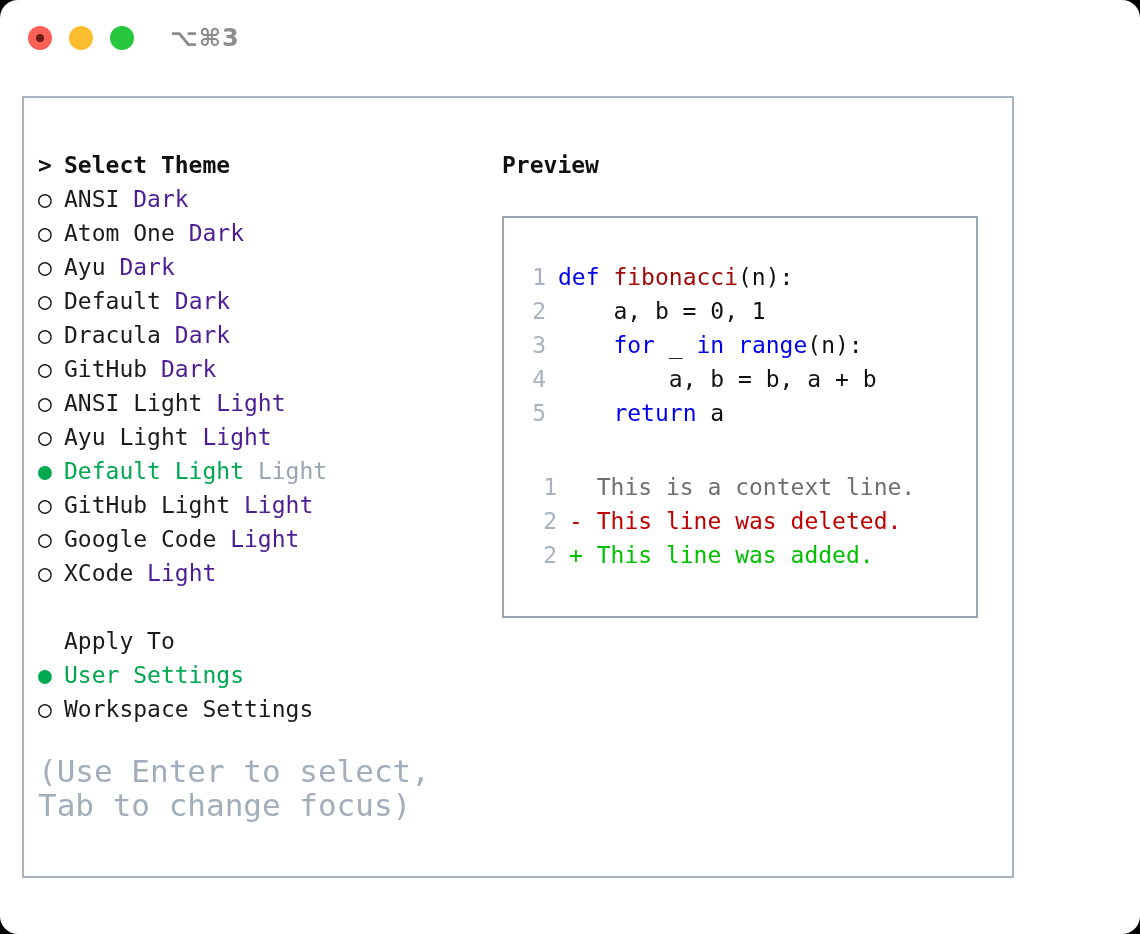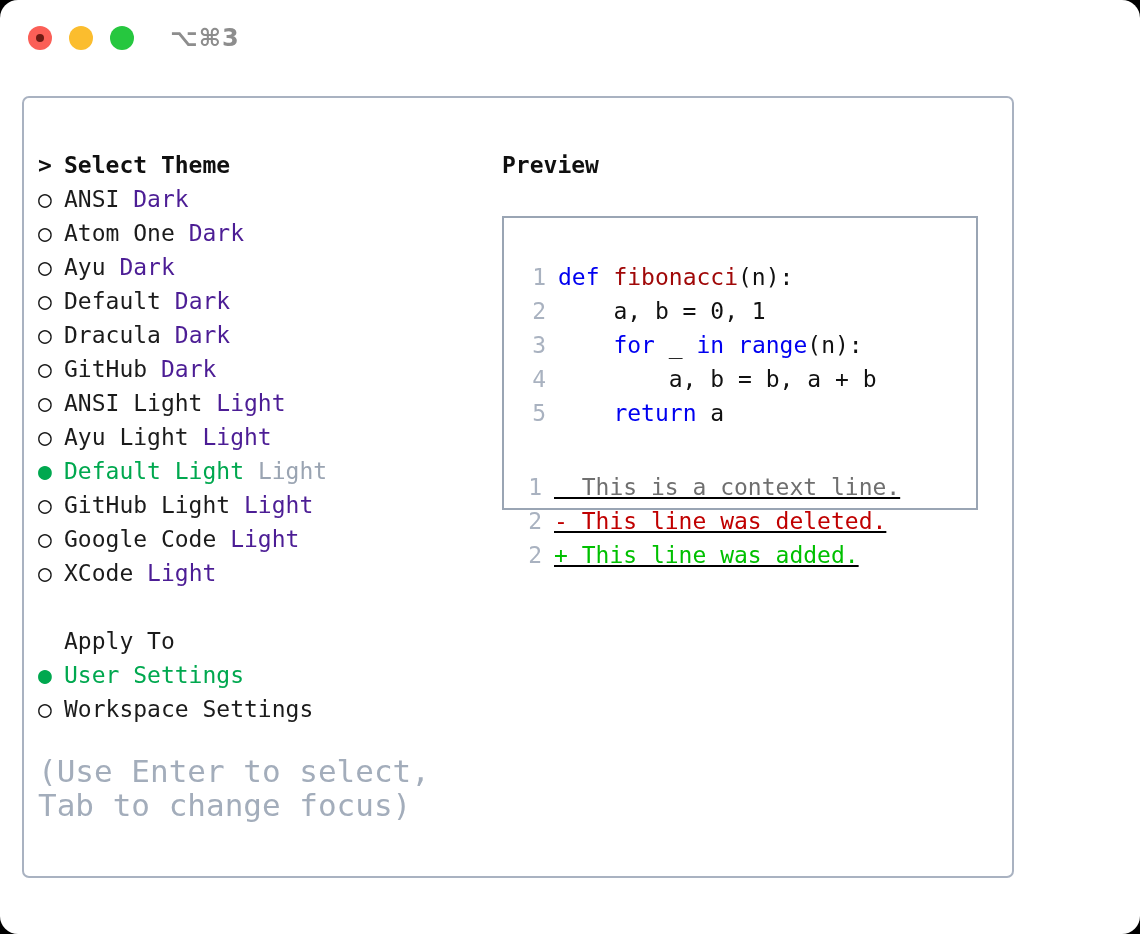--- a/index.html
+++ b/index.html
@@ -71,21 +71,21 @@
   }
 
   
   .panel {
     position: absolute;
     left: 22px;
     top: 96px;
     width: 992px;
     height: 782px;
     border: 2px solid #a9b2c1;
-    border-radius: 7px;
+    border-radius: 1px;
     box-sizing: border-box;
     background: #ffffff;
   }
 
   
   .left-col {
     position: absolute;
     left: 14px;
     top: 50px;
     width: 445px;
@@ -150,21 +150,21 @@
     font-size: 23px;
     line-height: 34px;
     font-weight: 700;
     color: #101010;
     margin-bottom: 34px;
   }
 
   .preview-box {
     margin-top: 20px;
     width: 476px;
-    height: 294px;
+    height: 402px;
     border: 2px solid #9aa5b4;
     box-sizing: border-box;
     background: #ffffff;
     position: relative;
   }
 
   .code-area {
     position: absolute;
     left: 18px;
     top: 42px;
@@ -185,24 +185,23 @@
     text-align: right;
     margin-right: 12px;
   }
 
   .kw   { color: #0000f0; }
   .fn   { color: #a00808; }
   .plain{ color: #111111; }
 
   .diff-area {
     position: absolute;
-    left: 14px;
+    left: 29px;
     top: 252px;
     right: 8px;
-    text-decoration: underline;
   }
   .ctx { color: #6f6f6f; }
   .del { color: #c00000; }
   .add { color: #00c000; text-align: center; }
 </style>
 </head>
 <body>
 
 <div class="window">
 

